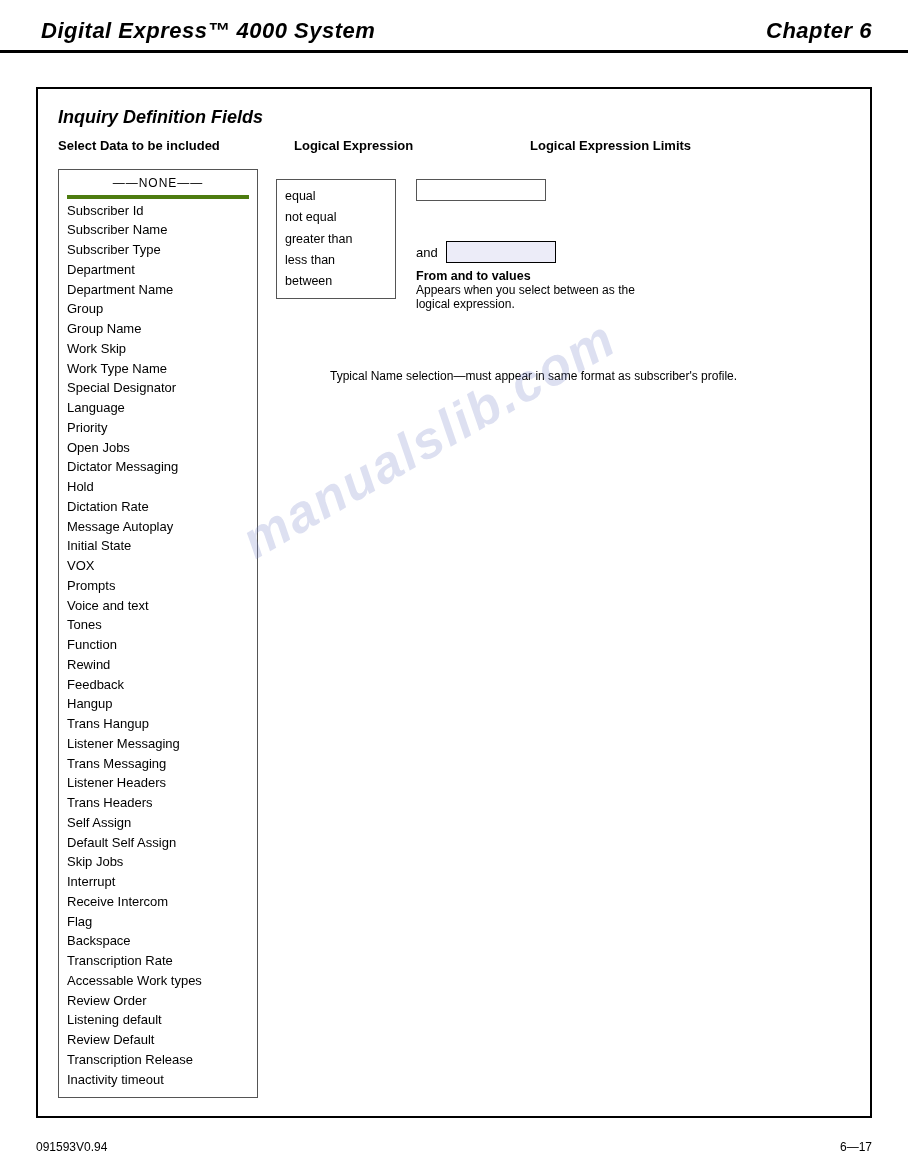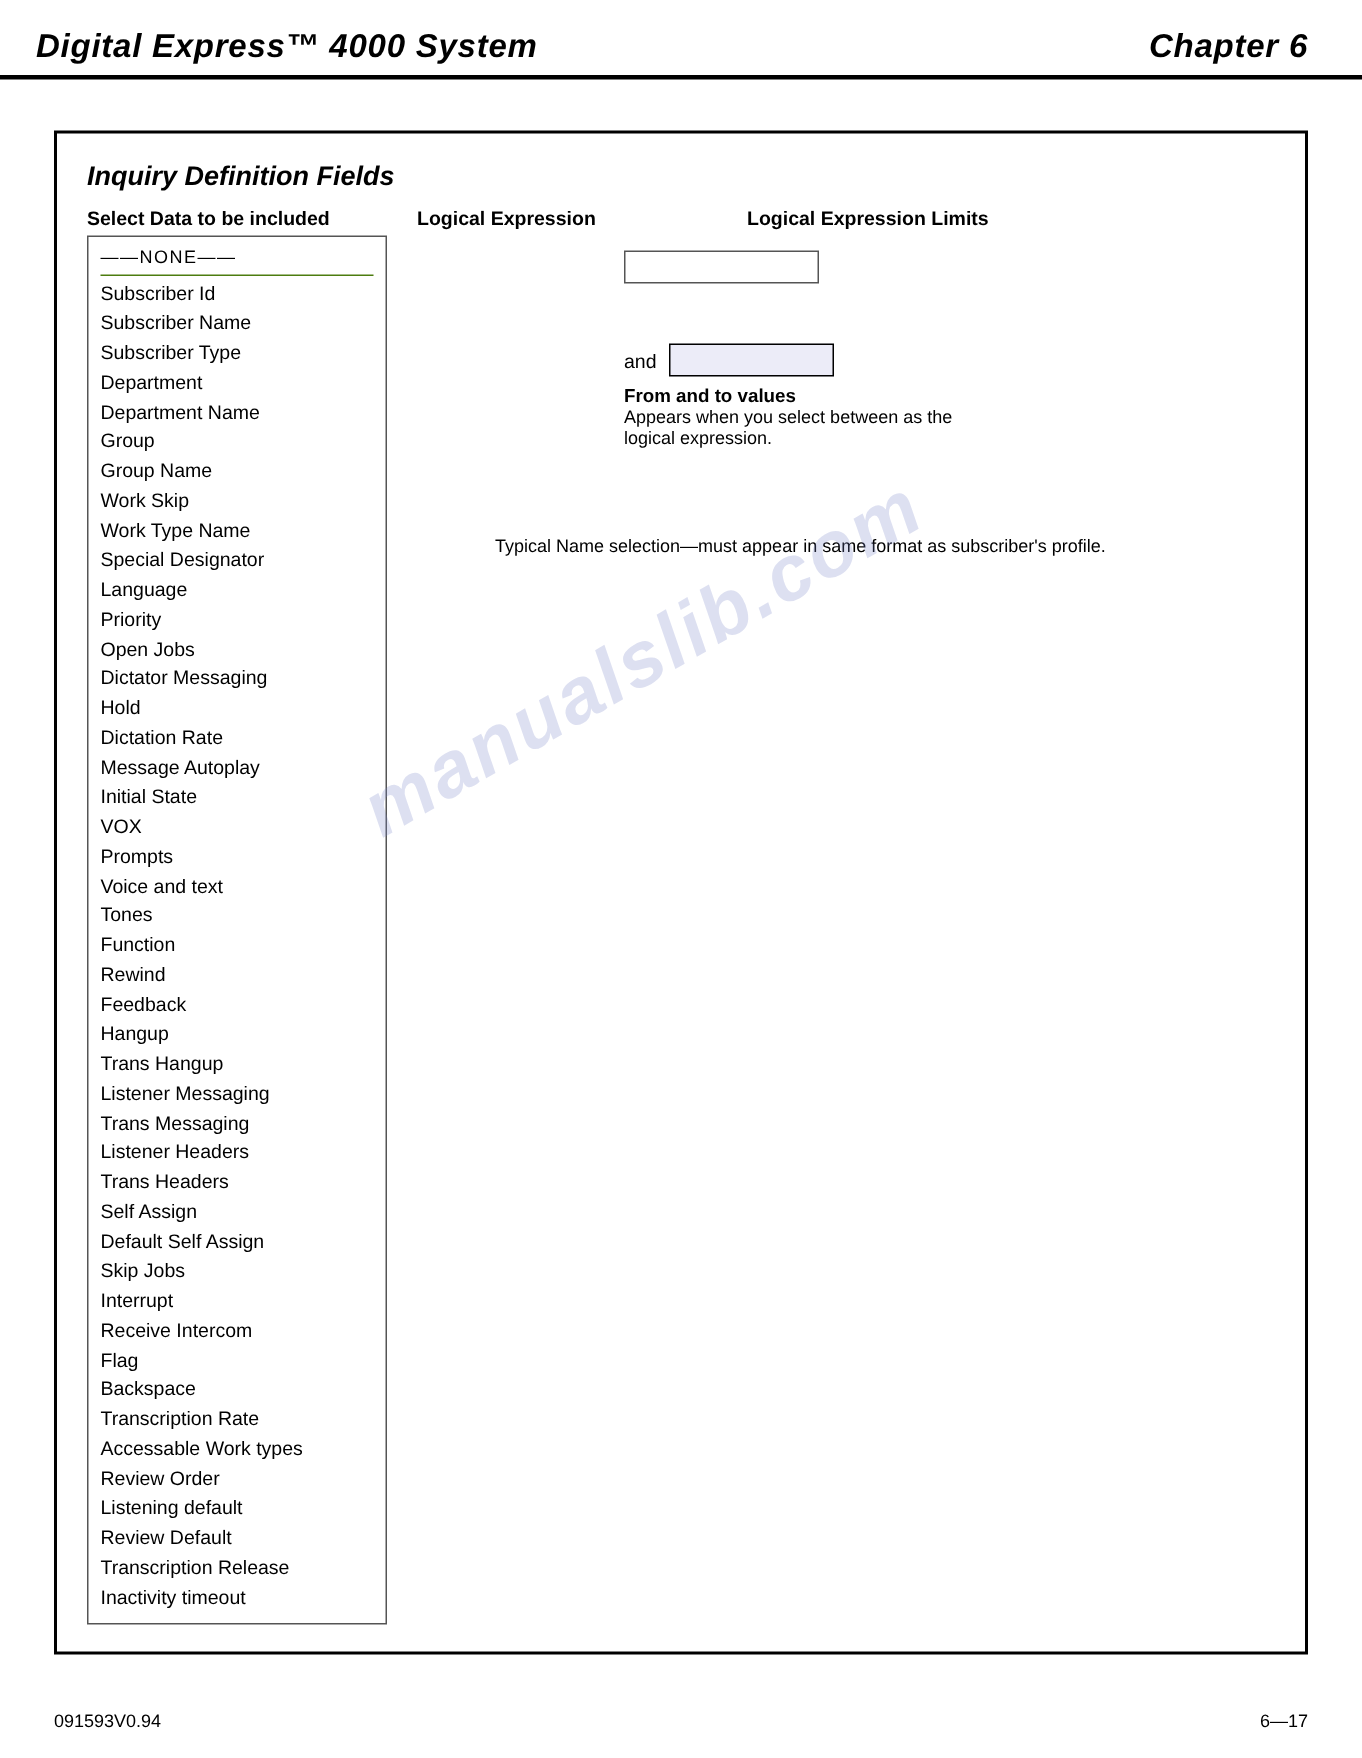--- a/index.html
+++ b/index.html
@@ -10,21 +10,21 @@
       min-height: 1172px;
       position: relative;
       overflow-x: hidden;
     }
 
     
     .page-header {
       display: flex;
       justify-content: space-between;
       align-items: flex-end;
-      padding: 18px 36px 6px 24px;
+      padding: 18px 36px 6px 41px;
       border-bottom: 3px solid #000;
       margin-bottom: 0;
     }
     .header-title {
       font-style: italic;
       font-weight: bold;
       font-size: 22px;
       letter-spacing: 0.5px;
     }
     .header-chapter {
@@ -52,22 +52,22 @@
       font-style: italic;
       font-weight: bold;
       font-size: 18px;
       margin-bottom: 10px;
     }
 
     
     .col-headers {
       display: flex;
       align-items: flex-end;
-      margin-bottom: 4px;
-      gap: 0;
+      margin-bottom: 16px;
+      gap: 16px;
     }
     .col-header-select {
       font-weight: bold;
       font-size: 13px;
       width: 210px;
       min-width: 210px;
     }
     .col-header-logical {
       font-weight: bold;
       font-size: 13px;
@@ -91,23 +91,23 @@
     
     .list-box {
       border: 1px solid #555;
       width: 200px;
       min-width: 200px;
       padding: 4px 8px 8px 8px;
       font-size: 13px;
       line-height: 1.55;
     }
     .list-box-none {
-      text-align: left;
-      font-size: 12px;
-      border-bottom: 1px solid #4d7c0f;
+      text-align: center;
+      font-size: 12px;
+      border-bottom: 4px solid #4d7c0f;
       margin-bottom: 2px;
       padding-bottom: 2px;
       letter-spacing: 1px;
     }
     .list-item {
       display: block;
       font-size: 13px;
       line-height: 1.52;
     }
 
@@ -297,20 +297,27 @@
             <span class="list-item">Review Order</span>
             <span class="list-item">Listening default</span>
             <span class="list-item">Review Default</span>
             <span class="list-item">Transcription Release</span>
             <span class="list-item">Inactivity timeout</span>
           </div>
       </div>
 
       <div class="right-area" style="min-height: 560px;">
 
+        <div class="logical-box" id="logical-box">
+            <div style="font-size: 12.5px; line-height: 1.7;">equal</div>
+            <div style="font-size: 12.5px; line-height: 1.7;">not equal</div>
+            <div style="font-size: 12.5px; line-height: 1.7;">greater than</div>
+            <div style="font-size: 12.5px; line-height: 1.7;">less than</div>
+            <div style="font-size: 12.5px; line-height: 1.7;">between</div>
+          </div>
 
         <div class="inputs-area">
 
           <input type="text" class="input-field" value="" style="margin-top: 10px;">
 
           <div class="and-row">
             <span class="and-label">and</span>
             <input type="text" class="input-field-and" value="" style="">
           </div>
         </div>

